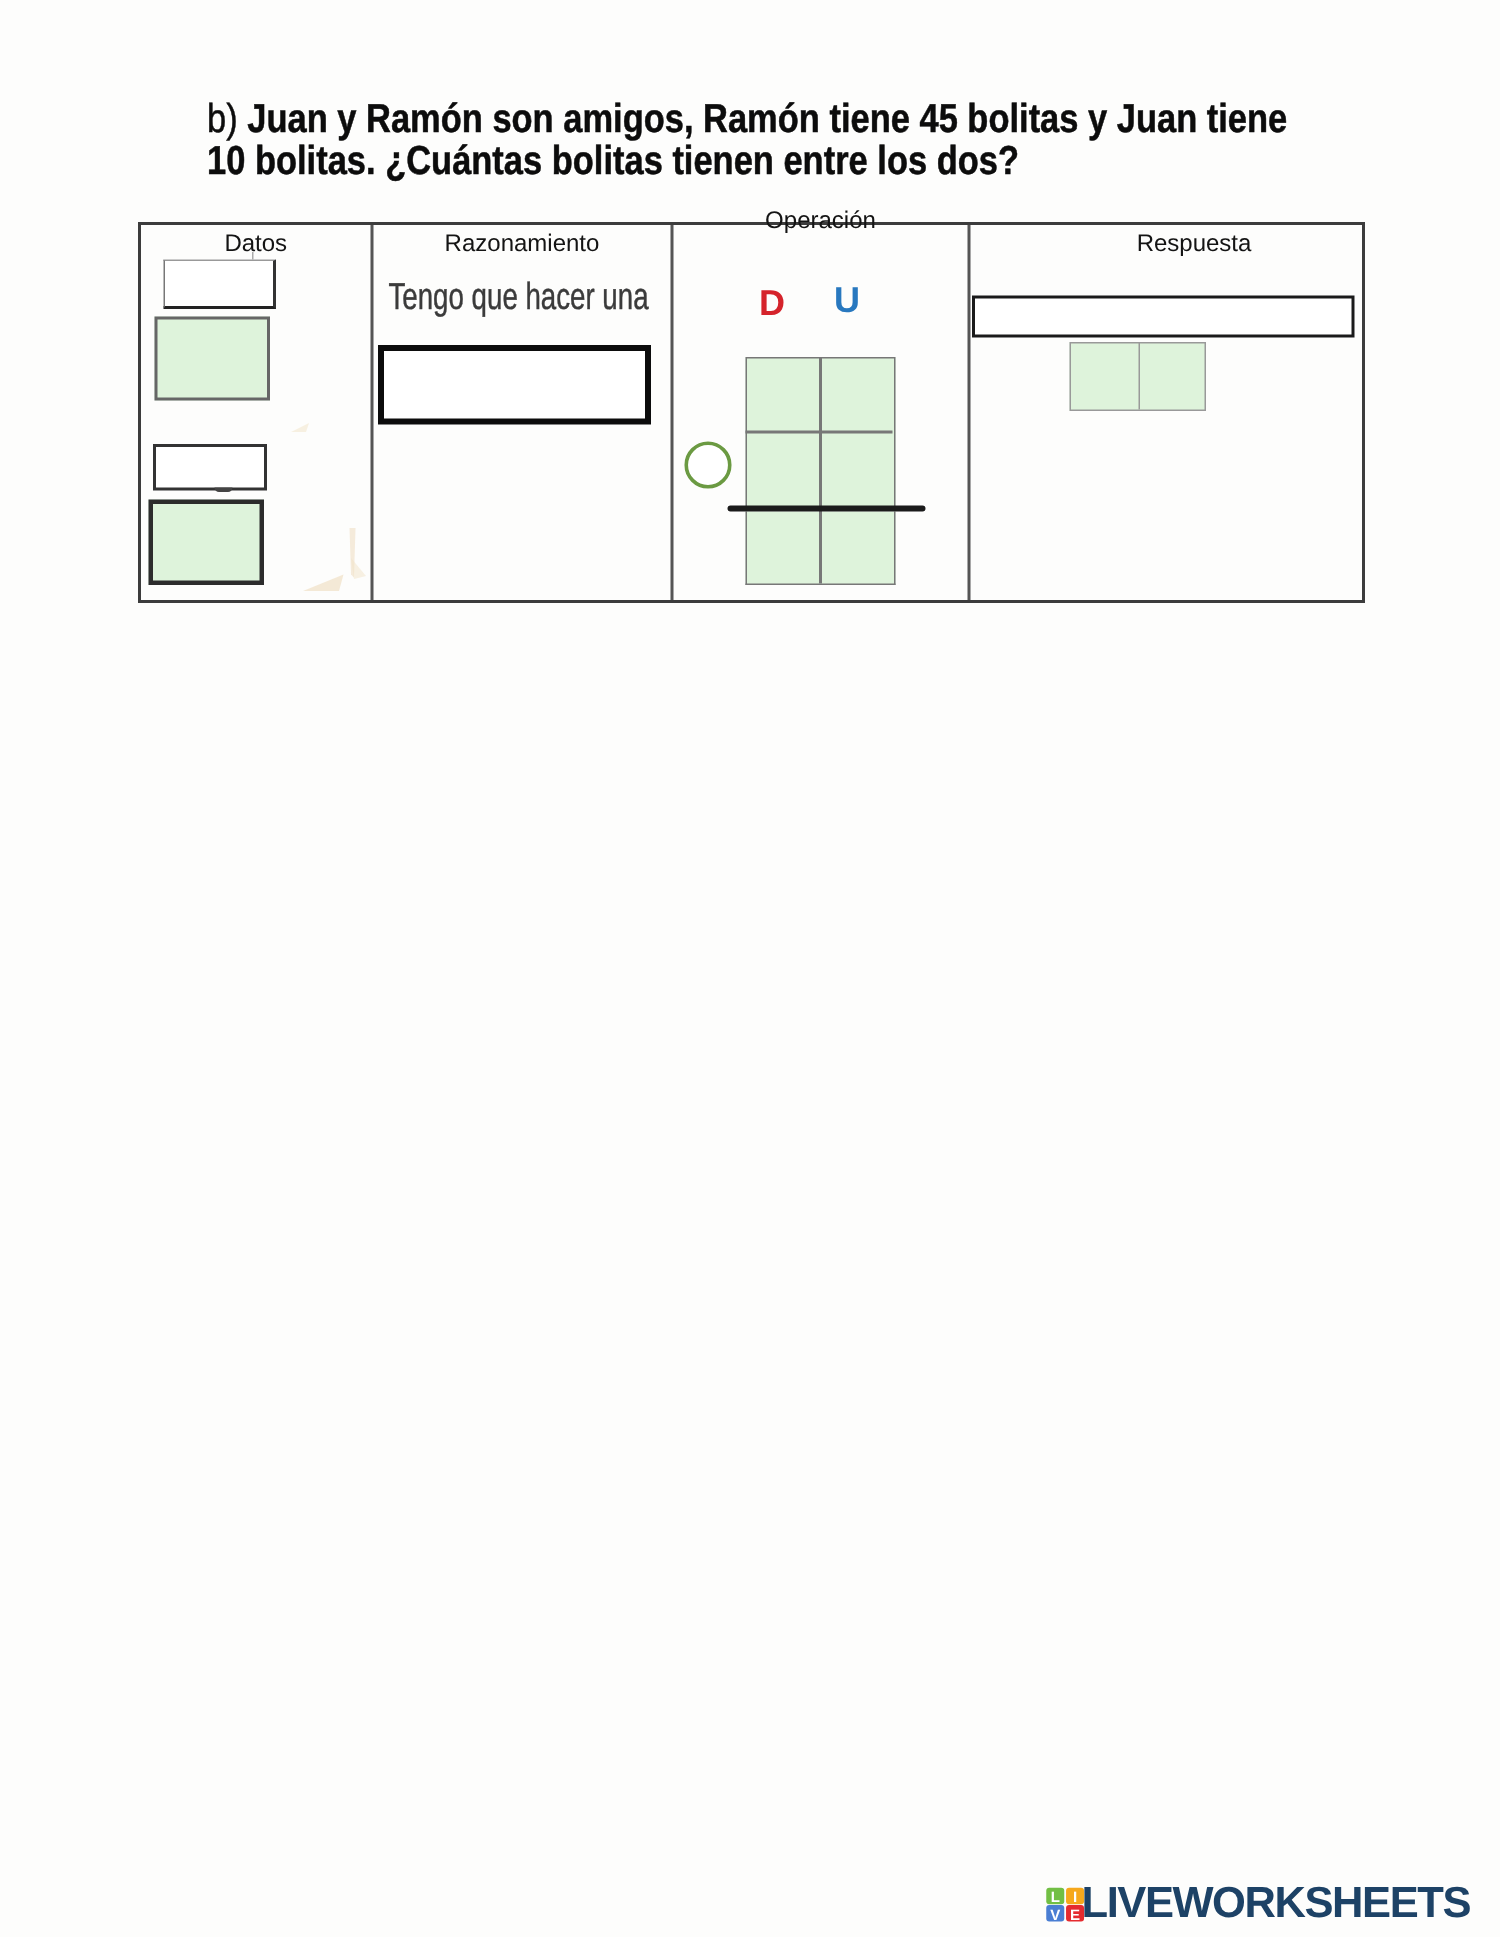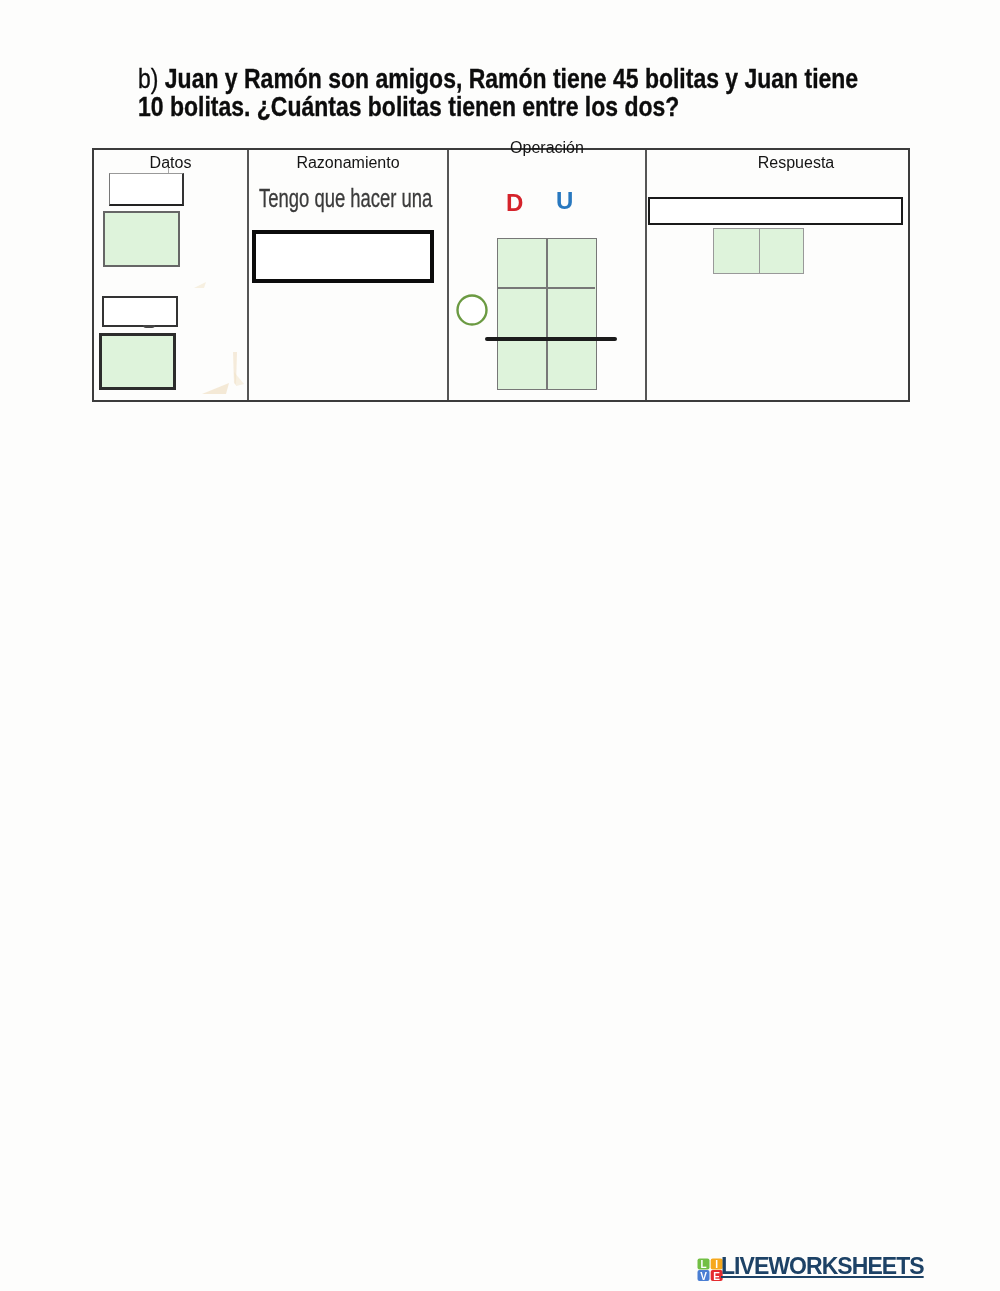--- a/index.html
+++ b/index.html
@@ -82,13 +82,13 @@
   <rect x="0.5" y="0.5" width="12" height="11" rx="2" fill="#72bf44"></rect>
   <rect x="13.7" y="0.5" width="12" height="11" rx="2" fill="#f6a81c"></rect>
   <rect x="0.5" y="12" width="12" height="11" rx="2" fill="#4a7ed3"></rect>
   <rect x="13.7" y="12" width="12" height="11" rx="2" fill="#e52b2f"></rect>
   <text x="6.5" y="10.2" font-size="10" font-weight="bold" fill="#fff" text-anchor="middle" font-family="Liberation Sans">L</text>
   <text x="19.7" y="10.2" font-size="10" font-weight="bold" fill="#fff" text-anchor="middle" font-family="Liberation Sans">I</text>
   <text x="6.5" y="21.8" font-size="10" font-weight="bold" fill="#fff" text-anchor="middle" font-family="Liberation Sans">V</text>
   <text x="19.7" y="21.8" font-size="10" font-weight="bold" fill="#fff" text-anchor="middle" font-family="Liberation Sans">E</text>
 </svg>
 
-<div class="abs" style="left:721px;top:1252.5px;font-size:23px;font-weight:bold;color:#1d4266;letter-spacing:-0.95px;text-decoration:underline;">LIVEWORKSHEETS</div>
+<div class="abs" style="left:721px;top:1252.5px;font-size:29px;font-weight:bold;color:#1d4266;letter-spacing:-0.95px;">LIVEWORKSHEETS</div>
 
 </body></html>

